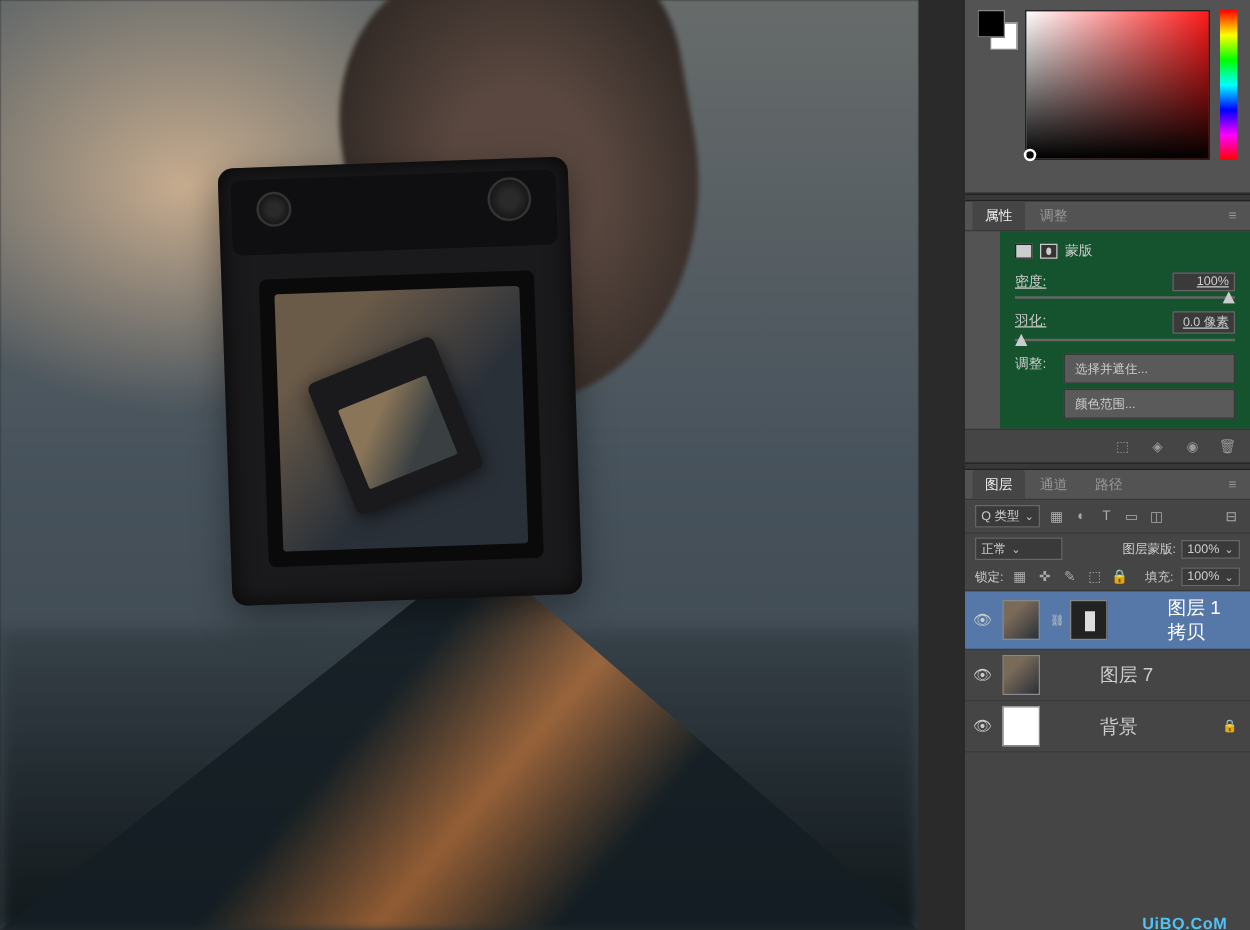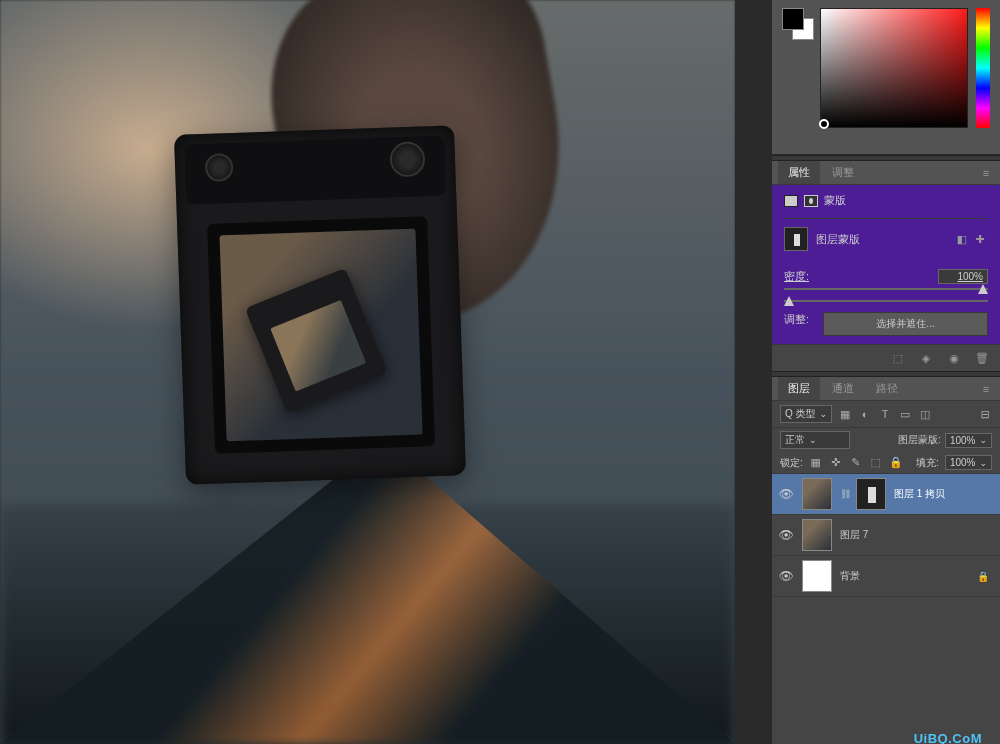--- a/index.html
+++ b/index.html
@@ -24,55 +24,55 @@
 .color-panel { height: 155px; border-bottom: 1px solid #2a2a2a; padding: 8px 10px; display: flex; gap: 8px; }
 .swatch-pair { width: 30px; position: relative; }
 .sw1 { width: 22px; height: 22px; background: #000; border: 1px solid #888; position: absolute; top: 0; left: 0; }
 .sw2 { width: 22px; height: 22px; background: #fff; border: 1px solid #888; position: absolute; top: 10px; left: 10px; }
 .color-field { flex: 1; height: 120px; background: linear-gradient(0deg, #000, transparent), linear-gradient(90deg, #fff, #ff1a1a); border: 1px solid #222; position: relative; }
 .hue-strip { width: 14px; height: 120px; background: linear-gradient(180deg, #f00, #ff0, #0f0, #0ff, #00f, #f0f, #f00); }
 .panel-sep { height: 6px; background: #383838; border-top: 1px solid #222; border-bottom: 1px solid #222; }
 .tabs { display: flex; height: 24px; align-items: center; padding: 0 6px; gap: 2px; border-bottom: 1px solid #383838; }
 .tab { padding: 4px 10px; color: #999; cursor: pointer; border-radius: 2px 2px 0 0; }
 .tab.active { color: #eee; background: #454545; }
-.props-body { padding: 8px 12px; background: #4c1d95; flex-shrink: 0; }
+.props-body { padding: 8px 12px; background: #14532d; flex-shrink: 0; margin-left: 28px; }
 .props-header { display: flex; align-items: center; gap: 6px; margin-bottom: 10px; }
 .mask-icon { width: 14px; height: 12px; background: #ccc; border: 1px solid #222; }
 .mask-icon.dark { background: #333; border: 1px solid #ccc; position: relative; }
 .mask-icon.dark::after { content: ''; position: absolute; top: 2px; left: 4px; width: 4px; height: 6px; background: #ccc; border-radius: 50%; }
 .mask-row { display: flex; align-items: center; justify-content: space-between; padding: 8px 0; border-top: 1px solid #383838; }
 .mask-thumb { width: 24px; height: 24px; background: #222; border: 1px solid #666; position: relative; }
 .mask-thumb::after { content: ''; position: absolute; top: 6px; left: 9px; width: 6px; height: 12px; background: #ddd; }
 .slider-row { margin: 10px 0; text-decoration: underline; }
 .slider-labels { display: flex; justify-content: space-between; margin-bottom: 4px; }
 .input-box { display: inline-block; padding: 1px 4px; border: 1px solid #666; background: #3a3a3a; min-width: 50px; text-align: right; font-size: 10px; }
 .slider-track { height: 2px; background: #666; position: relative; margin-top: 4px; }
 .slider-handle { position: absolute; top: -4px; width: 10px; height: 10px; background: #ccc; clip-path: polygon(50% 0, 100% 100%, 0 100%); }
 .adjust-section { display: flex; align-items: flex-start; gap: 14px; margin-top: 10px; }
 .btn-col { flex: 1; display: flex; flex-direction: column; gap: 4px; }
-.ps-btn { background: #5a5a5a; border: 1px solid #383838; padding: 4px 8px; text-align: center; font-size: 10px; cursor: pointer; }
+.ps-btn { background: #5a5a5a; border: 1px solid #383838; padding: 4px 8px; text-align: left; font-size: 10px; cursor: pointer; }
 .mask-footer { display: flex; justify-content: flex-end; gap: 12px; padding: 6px 10px; border-top: 1px solid #383838; background: #454545; }
 .ficon { width: 16px; height: 14px; color: #999; cursor: pointer; display: flex; align-items: center; justify-content: center; }
 .layers-panel { flex: 1; background: #454545; display: flex; flex-direction: column; position: relative; }
 .layer-toolbar { display: flex; align-items: center; gap: 6px; padding: 4px 8px; border-bottom: 1px solid #383838; flex-wrap: wrap; }
 .dd { background: #3a3a3a; border: 1px solid #666; padding: 1px 4px; font-size: 10px; display: flex; align-items: center; gap: 4px; cursor: pointer; }
 .dd::after { content: '⌄'; font-size: 9px; }
 .tb-icon { width: 14px; height: 14px; color: #aaa; display: flex; align-items: center; justify-content: center; font-size: 11px; }
 .opacity-row { display: flex; align-items: center; gap: 6px; padding: 3px 8px; font-size: 10px; justify-content: space-between; }
 .lock-row { display: flex; align-items: center; gap: 6px; padding: 3px 8px; font-size: 10px; border-bottom: 1px solid #383838; }
 .layer-list { flex: 1; overflow: auto; }
 .layer-item { display: flex; align-items: center; padding: 4px 6px; gap: 8px; border-bottom: 1px solid #3a3a3a; cursor: pointer; }
 .layer-item.selected { background: #5578a8; color: #fff; }
 .eye { width: 16px; text-align: center; color: #ccc; font-size: 12px; }
 .layer-thumb { width: 30px; height: 32px; background: linear-gradient(135deg, #7a6a58 30%, #2a3038); border: 1px solid #888; flex-shrink: 0; }
 .layer-thumb.white { background: #fff; }
 .layer-thumb.mask { background: #222; position: relative; }
 .layer-thumb.mask::after { content: ''; position: absolute; top: 8px; left: 11px; width: 8px; height: 16px; background: #ddd; }
 .link-icon { width: 8px; color: #ccc; font-size: 9px; }
-.layer-name { flex: 1; font-size: 10px; }
+.layer-name { flex: 1; font-size: 15px; margin-left: 40px; }
 .lock-ic { color: #ccc; margin-right: 4px; font-size: 10px; }
 .watermark { position: absolute; bottom: 2px; left: -100px; font-size: 34px; font-weight: bold; color: #ffd400; text-shadow: 1px 1px 2px #c04a00, -1px -1px 1px #fff66a; font-style: italic; white-space: nowrap; pointer-events: none; }
 .watermark-sub { position: absolute; bottom: -2px; right: 18px; font-size: 13px; font-weight: bold; color: #4fc3f7; pointer-events: none; letter-spacing: 0.5px; }
 .ctrl-icons { display: flex; gap: 2px; }
 </style>
 </head>
 <body>
 
 <div class="canvas-area">
   <div class="canvas-image">
@@ -119,51 +119,46 @@
     <div style="flex:1"></div>
     <div class="ficon">≡</div>
   </div>
 
   <div class="props-body">
     <div class="props-header">
       <div class="mask-icon"></div>
       <div class="mask-icon dark"></div>
       <span>蒙版</span>
     </div>
-    <div class="mask-row">
-      <div style="display:flex;align-items:center;gap:8px;">
-        <div class="mask-thumb"></div>
-        <span>图层蒙版</span>
-      </div>
-      <div class="ctrl-icons">
-        <div class="ficon">◧</div>
-        <div class="ficon">✚</div>
-      </div>
-    </div>
 
     <div class="slider-row">
       <div class="slider-labels">
         <span>密度:</span>
         <span class="input-box">100%</span>
       </div>
       <div class="slider-track">
         <div class="slider-handle" style="right:0;"></div>
       </div>
     </div>
 
     <div class="slider-row">
+      <div class="slider-labels">
+        <span>羽化:</span>
+        <span class="input-box">0.0 像素</span>
+      </div>
       <div class="slider-track">
         <div class="slider-handle" style="left:0;"></div>
       </div>
     </div>
 
     <div class="adjust-section">
       <span>调整:</span>
       <div class="btn-col">
         <div class="ps-btn">选择并遮住...</div>
+        <div class="ps-btn">颜色范围...</div>
       </div>
     </div>
   </div>
 
   <div class="mask-footer">
     <div class="ficon">⬚</div>
     <div class="ficon">◈</div>
     <div class="ficon">◉</div>
     <div class="ficon">🗑</div>
   </div>

